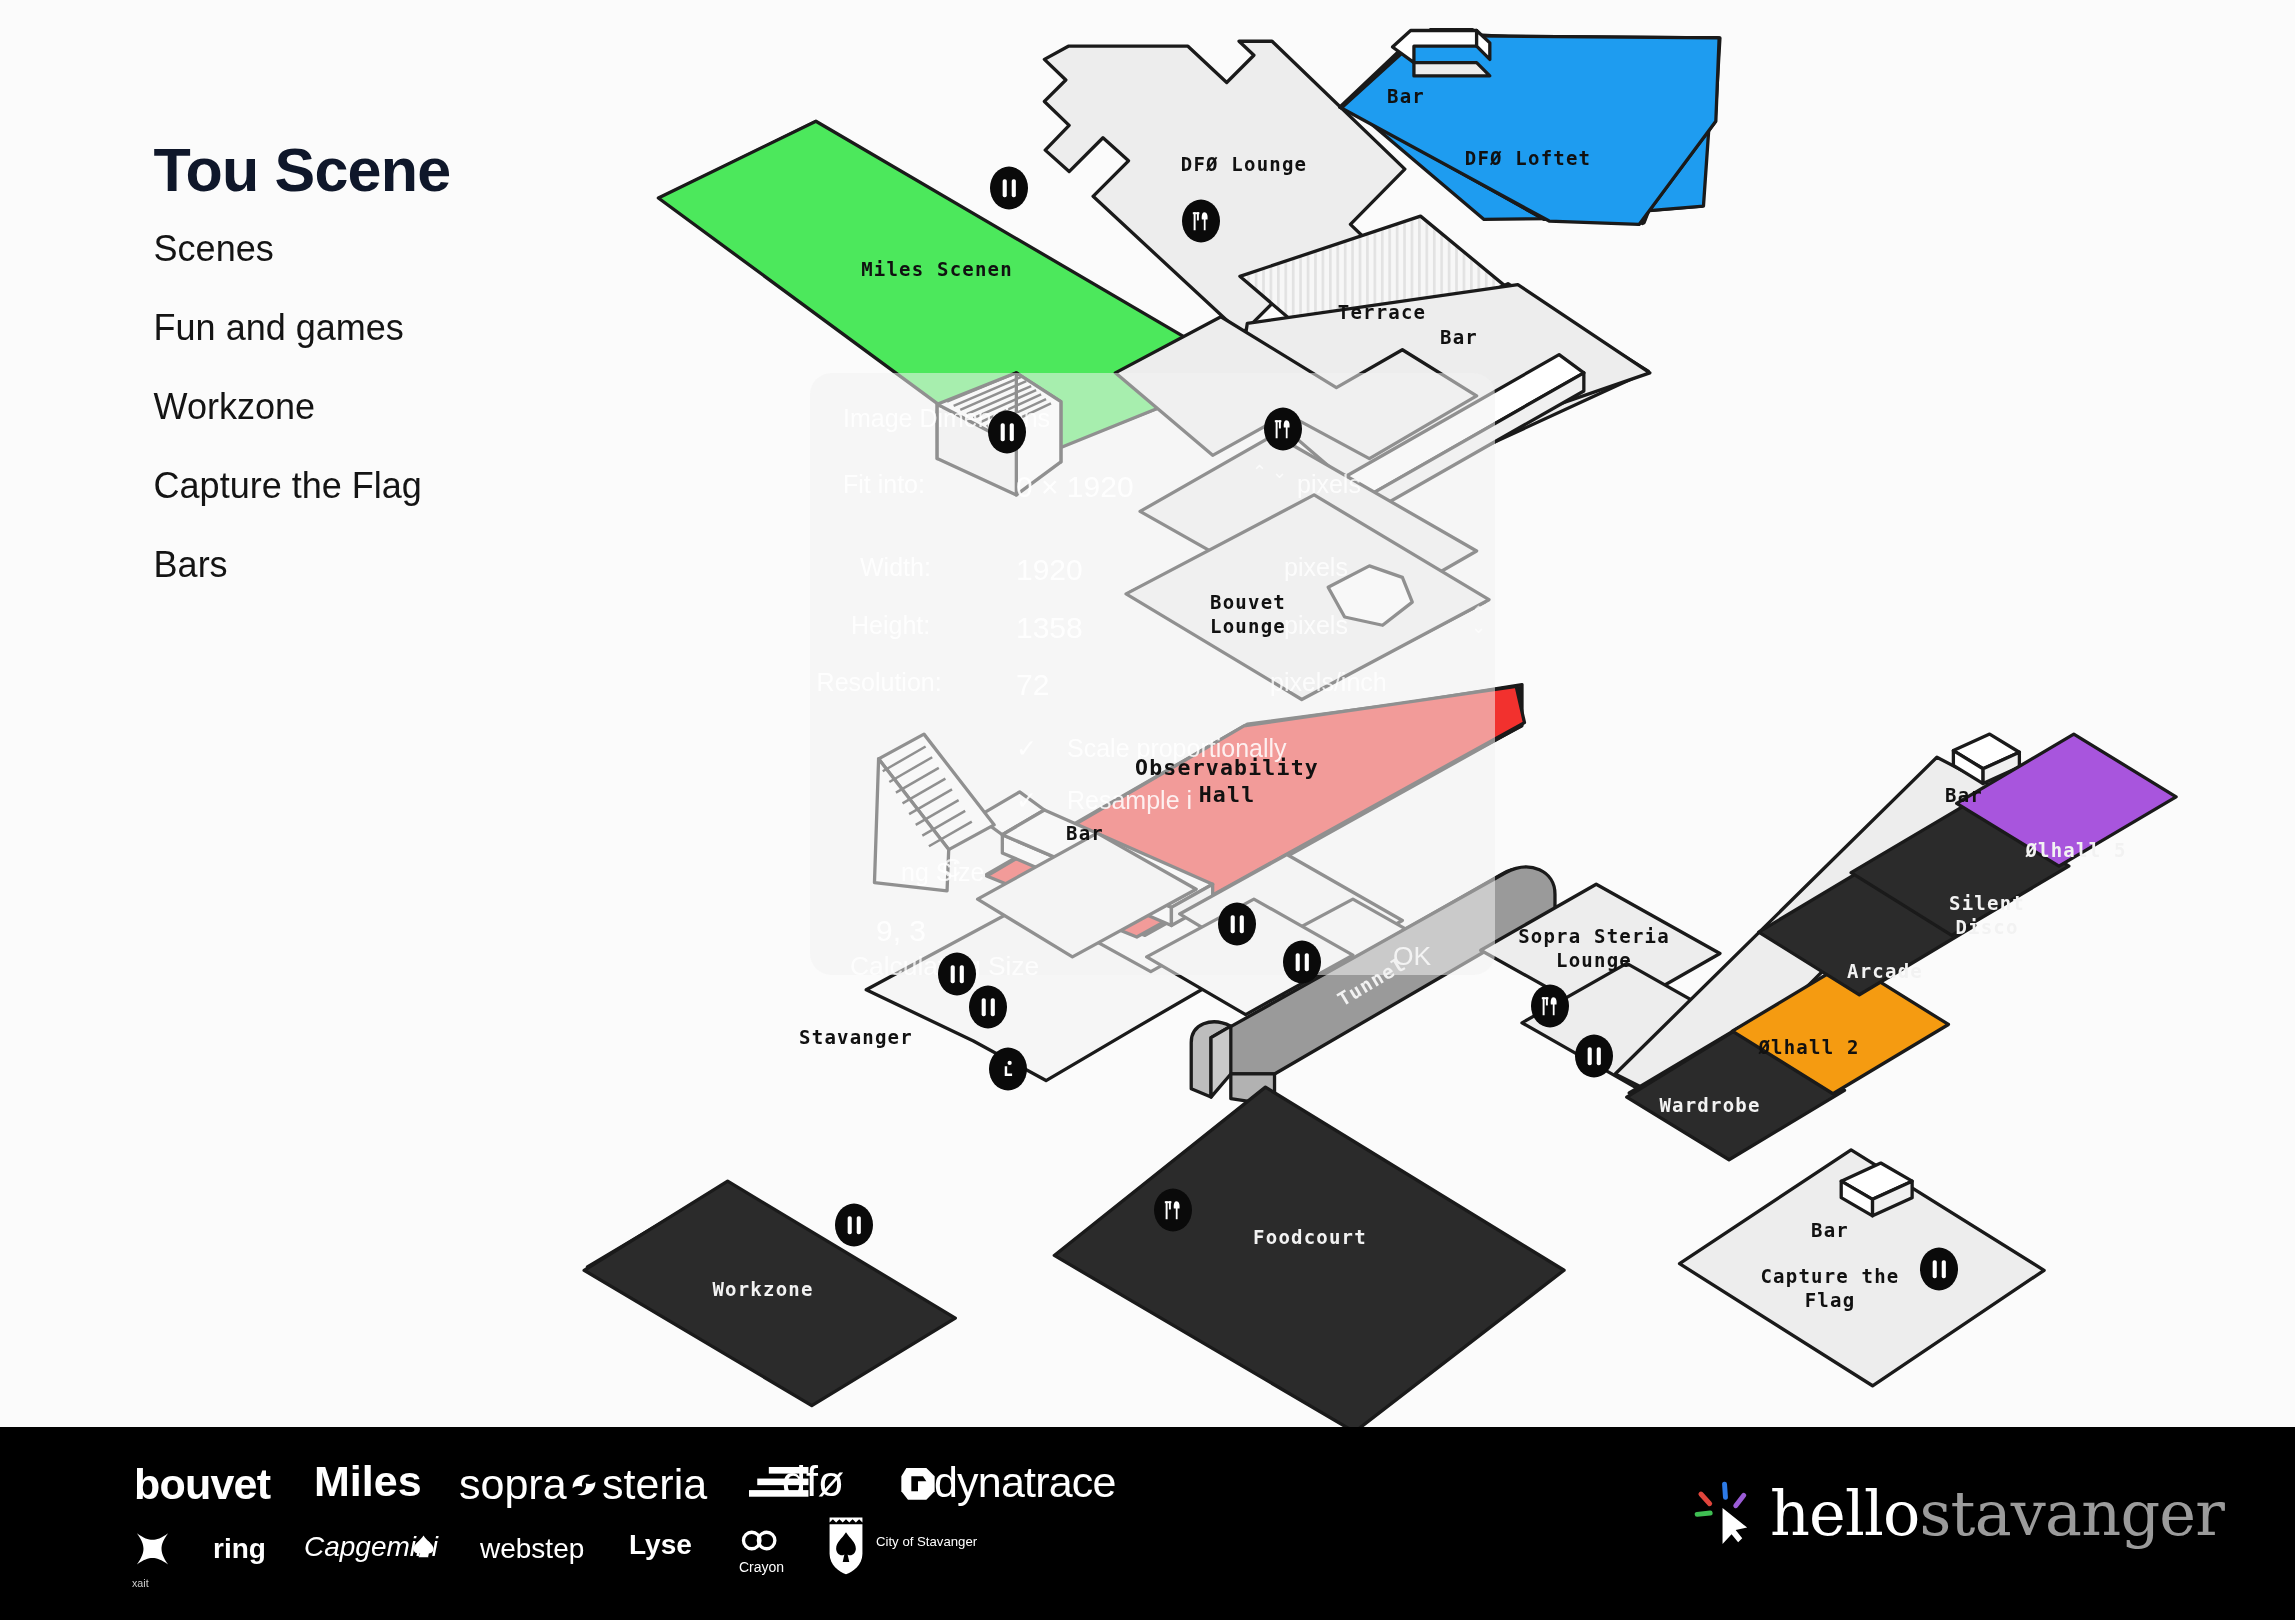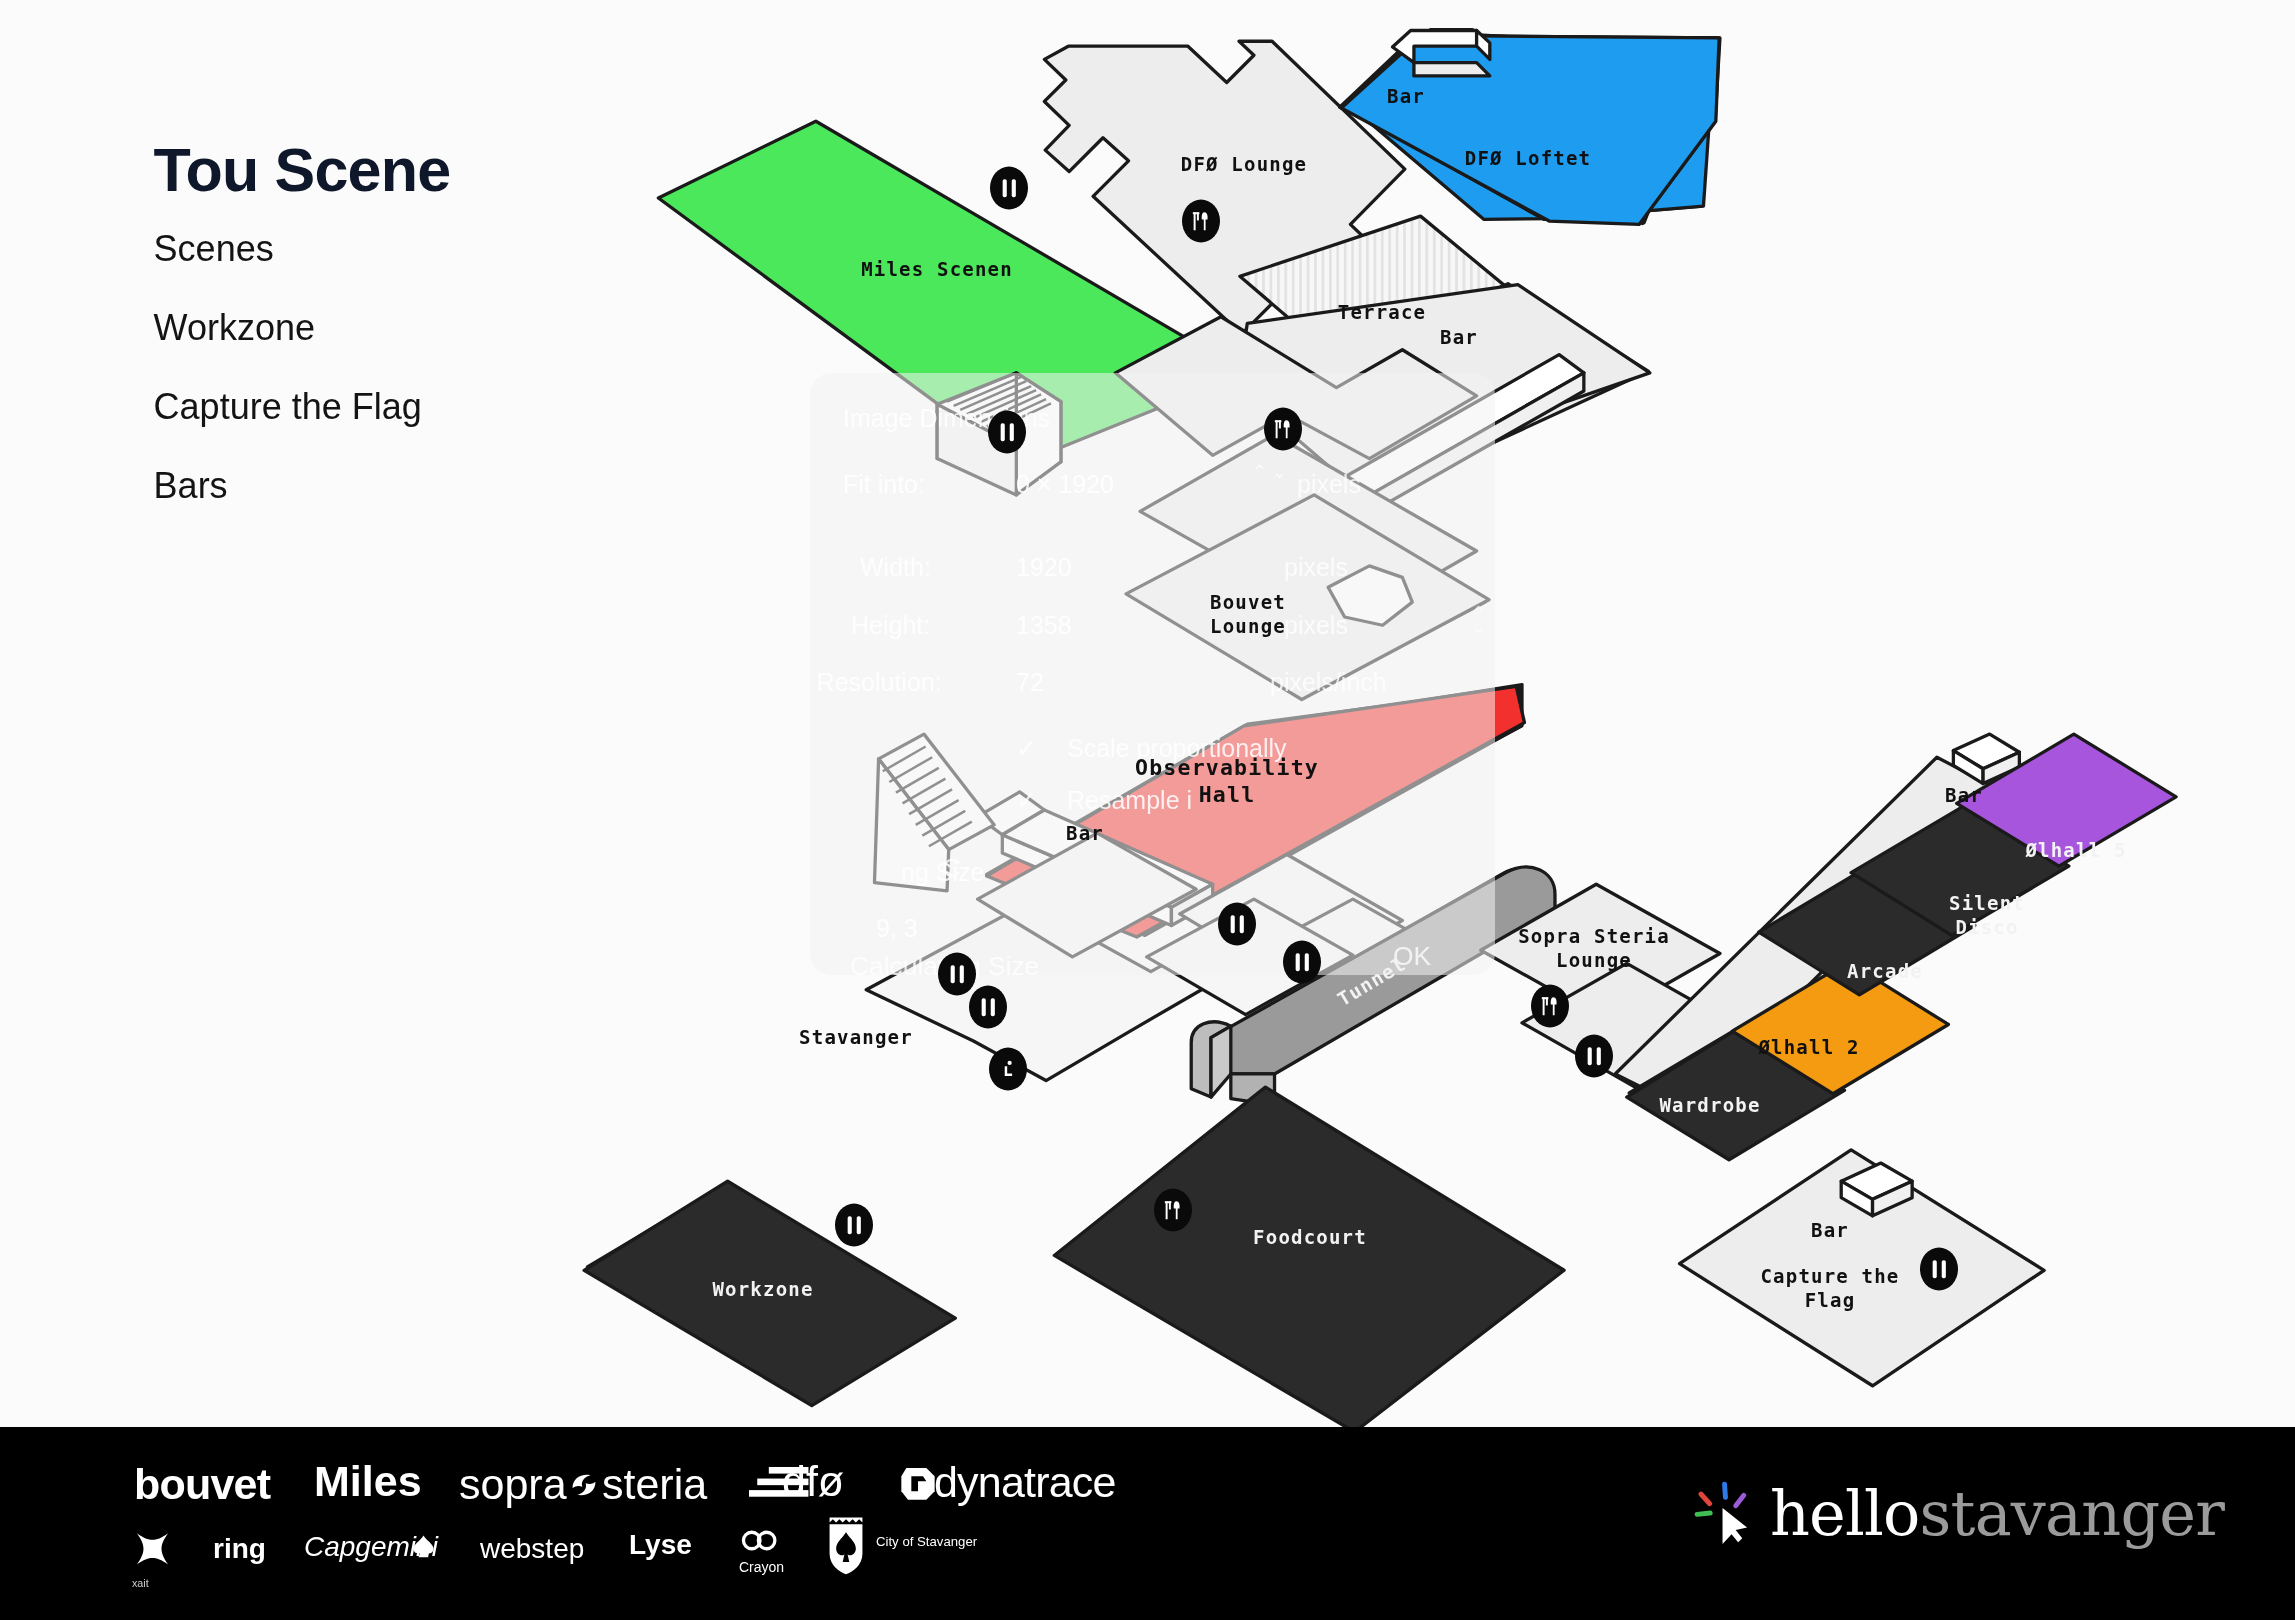--- a/index.html
+++ b/index.html
@@ -12,21 +12,21 @@
   #legend .item{font-size:36px;color:#141414;line-height:1.0;margin:0 0 43px 6.6px;white-space:nowrap;}
 
   
   #map{position:absolute;left:0;top:0;width:2295px;height:1427px;}
   svg.mapsvg{position:absolute;left:0;top:0;width:2295px;height:1427px;}
 
   
   #ghost{position:absolute;left:810px;top:373px;width:685px;height:602px;
          background:rgba(243,243,243,0.55);border-radius:21.5px;pointer-events:none;}
   #ghost .lab{position:absolute;text-align:right;color:rgba(255,255,255,0.88);font-size:25px;white-space:nowrap;}
-  #ghost .val{position:absolute;color:rgba(255,255,255,0.9);font-size:25px;white-space:nowrap;}
+  #ghost .val{position:absolute;color:rgba(255,255,255,0.9);font-size:30px;white-space:nowrap;}
   #ghost .unit{position:absolute;color:rgba(255,255,255,0.8);font-size:25px;white-space:nowrap;}
   #ghost .sect{position:absolute;color:rgba(255,255,255,0.85);font-size:25px;white-space:nowrap;}
   #ghost .chk{position:absolute;color:rgba(255,255,255,0.85);font-size:25px;white-space:nowrap;}
   #ghost .btn{position:absolute;color:rgba(255,255,255,0.78);font-size:26.4px;white-space:nowrap;}
   #ghost .stp{position:absolute;color:rgba(255,255,255,0.7);font-size:18px;line-height:0.8;text-align:center;}
 
   
   .mlab{position:absolute;font-family:"DejaVu Sans Mono","Liberation Mono",monospace;
         font-weight:bold;font-size:19px;color:#111;letter-spacing:1.2px;text-align:center;
         line-height:1.25;transform:translate(-50%,-50%);white-space:pre-line;}
@@ -48,20 +48,21 @@
   .hello .txt .dim{color:#9B9B9B;}
 </style>
 </head>
 <body>
 
 <div id="stage">
 
   <div id="legend">
     <div class="title">Tou Scene</div>
     <div class="item">Scenes</div>
+    <div class="item">Fun and games</div>
     <div class="item">Workzone</div>
     <div class="item">Capture the Flag</div>
     <div class="item">Bars</div>
   </div>
 
   <div id="map">
 
     <svg class="mapsvg" viewBox="0 0 2782 1730">
       <defs>
         <pattern id="hatchV" width="9" height="9" patternUnits="userSpaceOnUse">

